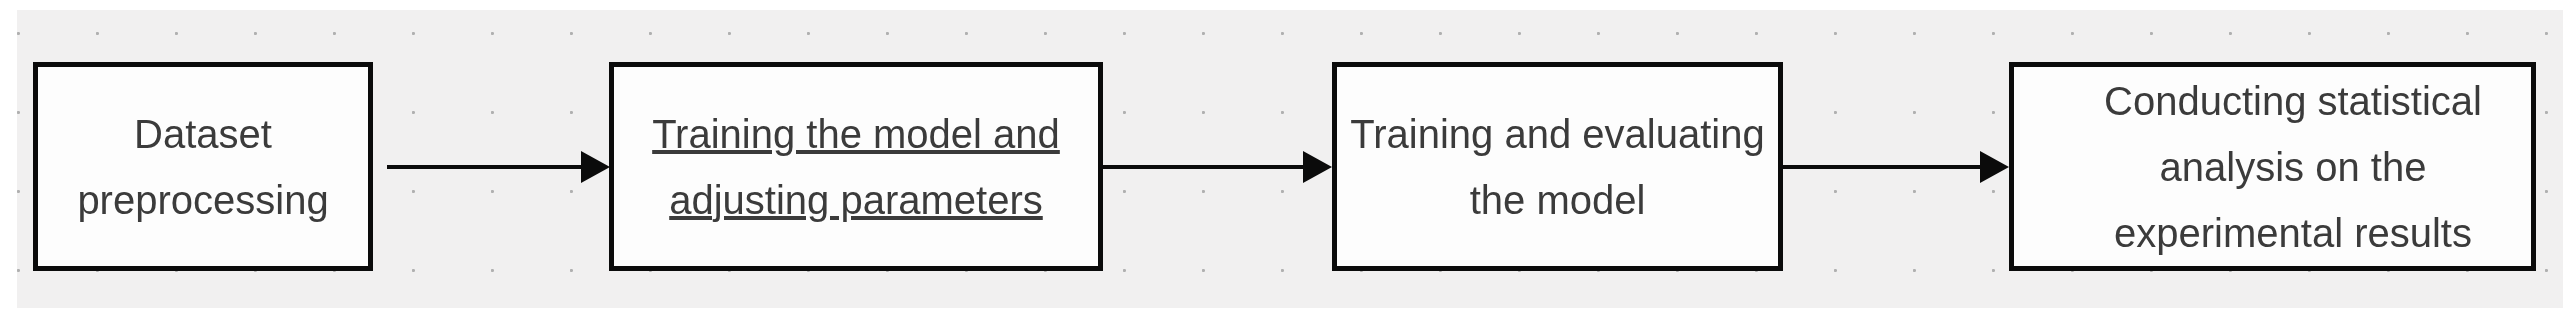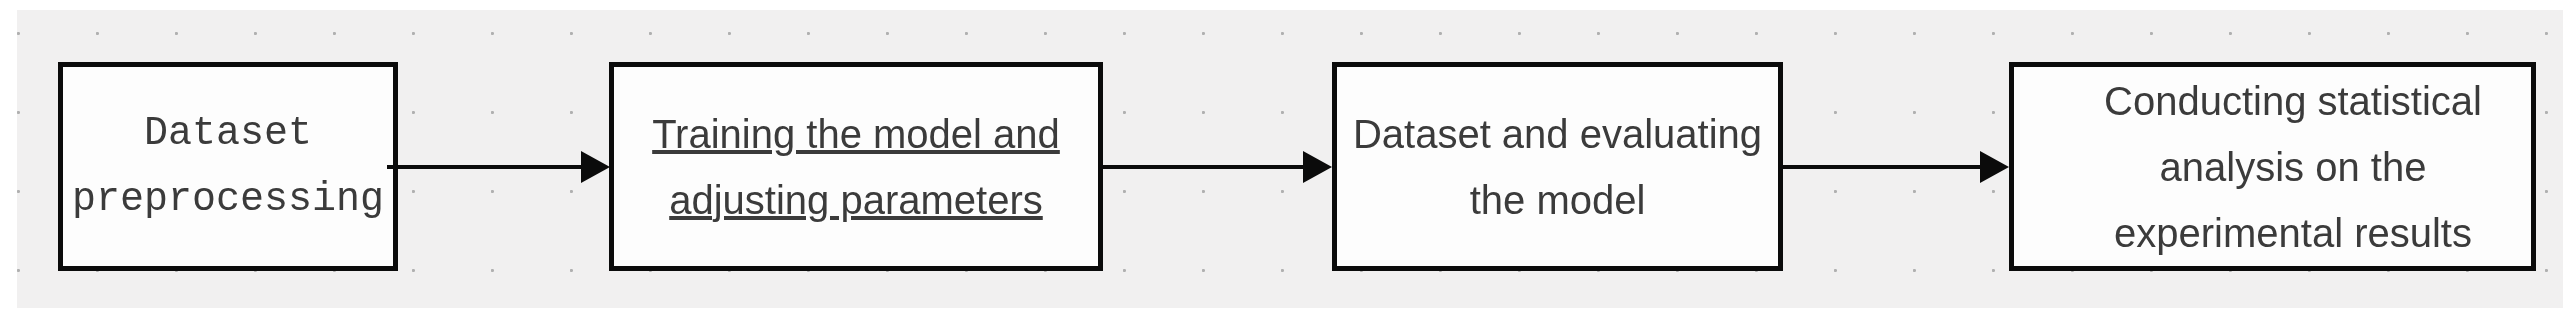--- a/index.html
+++ b/index.html
@@ -41,21 +41,21 @@
     text-align: center;
     color: #3b3b3b;
     font-size: 40px;
     line-height: 66px;
   }
   .node-label {
     white-space: pre-line;
     display: block;
     padding: 0 7px;
   }
-  .node-1 { left: 58px;   width: 340px; font-family: Liberation Mono, monospace; }
+  .node-1 { left: 33px;   width: 340px; }
   .node-2 { left: 609px;  width: 494px; text-decoration: underline; }
   .node-3 { left: 1332px; width: 451px; }
   .node-4 { left: 2009px; width: 527px; padding-left: 41px; }
   
   .connector {
     position: absolute;
     top: 151px;
     height: 32px;
   }
   .c1 { left: 387px;  width: 223px; }
@@ -101,21 +101,21 @@
     <span class="node-label">Training the model and
 adjusting parameters</span>
   </div>
 
   <div class="connector c2">
     <div class="shaft"></div>
     <div class="head"></div>
   </div>
 
   <div class="node node-3">
-    <span class="node-label">Dataset and evaluating
+    <span class="node-label">Training and evaluating
 the model</span>
   </div>
 
   <div class="connector c3">
     <div class="shaft"></div>
     <div class="head"></div>
   </div>
 
   <div class="node node-4">
     <span class="node-label">Conducting statistical

